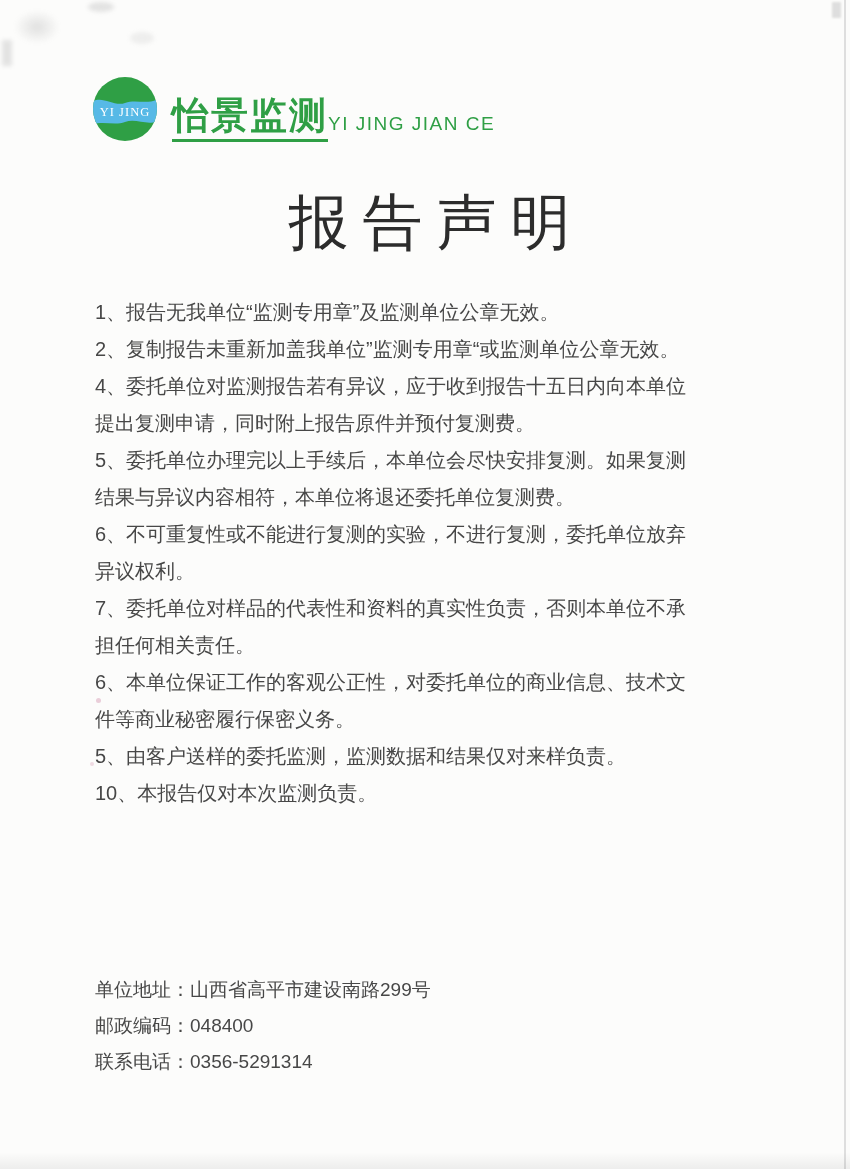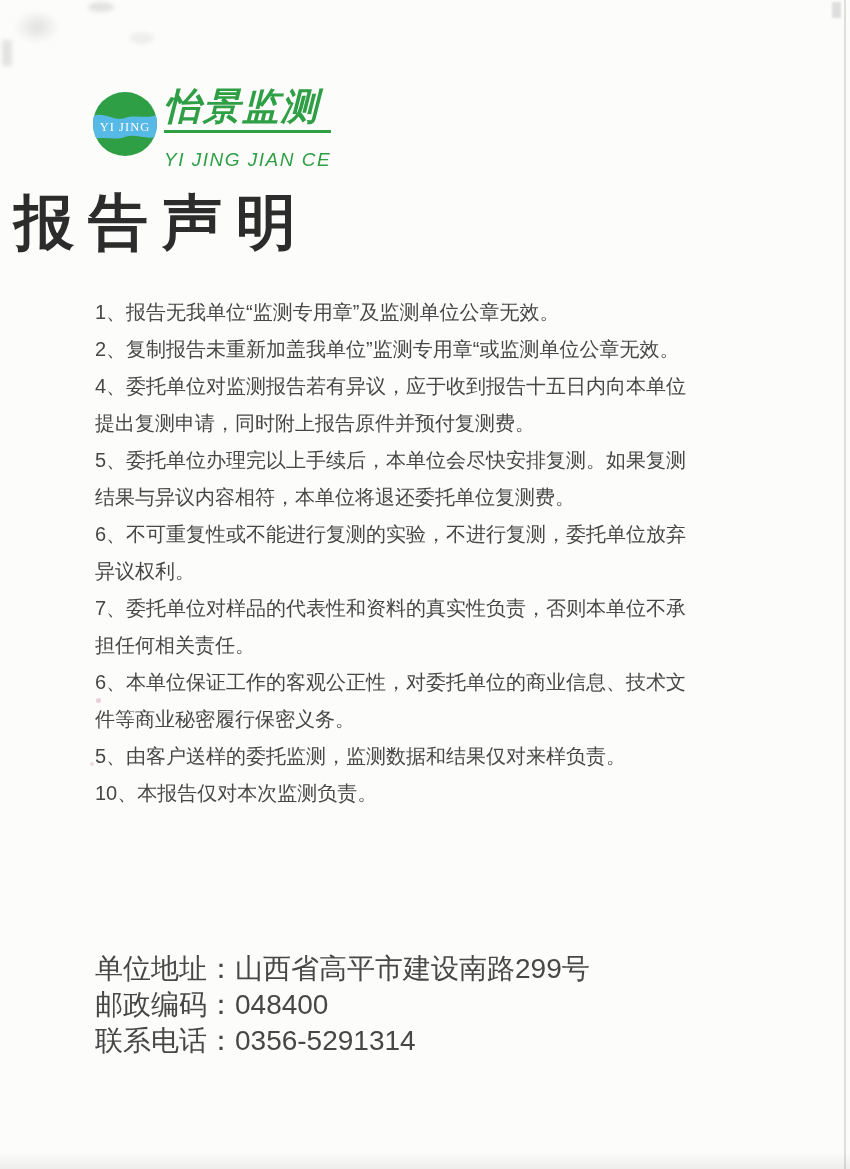--- a/index.html
+++ b/index.html
@@ -19,34 +19,33 @@
     inset: 0;
     background: var(--page-bg, #fcfcfb);
   }
 
   
   .logo {
     position: absolute;
     left: 92px;
     top: 72px;
     display: flex;
-    align-items: center;
-    gap: 6px;
+    align-items: flex-end;
+    gap: 14px;
   }
   .logo-mark {
     width: 66px;
     height: 66px;
     margin-top: 4px;
     flex: 0 0 auto;
   }
   .logo-text {
     display: flex;
-    flex-direction: column;
-    margin-top: 16px;
-    font-style: italic;
+    flex-direction: row;
+    margin-top: 4px;
   }
   .logo-cn {
     font-size: 37px;
     font-weight: 700;
     letter-spacing: 2px;
     line-height: 1.0;
     color: var(--logo-green, #2f9f45);
     padding-bottom: 5px;
     border-bottom: 3px solid var(--logo-green, #2f9f45);
     white-space: nowrap;
@@ -57,26 +56,26 @@
     letter-spacing: 1.5px;
     padding-top: 16px;
     color: var(--logo-green, #2f9f45);
     white-space: nowrap;
   }
 
   
   .doc-title {
     position: absolute;
     top: 183px;
-    left: 0;
+    left: 9px;
     right: 0;
     margin: 0;
-    text-align: left;
+    text-align: center;
     font-family: "Liberation Serif", "DejaVu Serif", serif;
-    font-weight: 700;
+    font-weight: 400;
     font-size: 60px;
     letter-spacing: 14px;
     text-indent: 14px;
     color: var(--title-color, #2c2c2c);
   }
 
   
   .statements {
     position: absolute;
     top: 294px;
@@ -87,23 +86,23 @@
     color: var(--body-text, #474747);
   }
   .statements p {
     margin: 0;
     white-space: pre-line;
   }
 
   
   .contact {
     position: absolute;
-    top: 951px;
+    top: 972px;
     left: 95px;
-    font-size: 28px;
+    font-size: 19px;
     line-height: 36px;
     color: var(--body-text, #474747);
   }
   .contact .line {
     white-space: nowrap;
   }
 
   
   .artifact {
     position: absolute;

